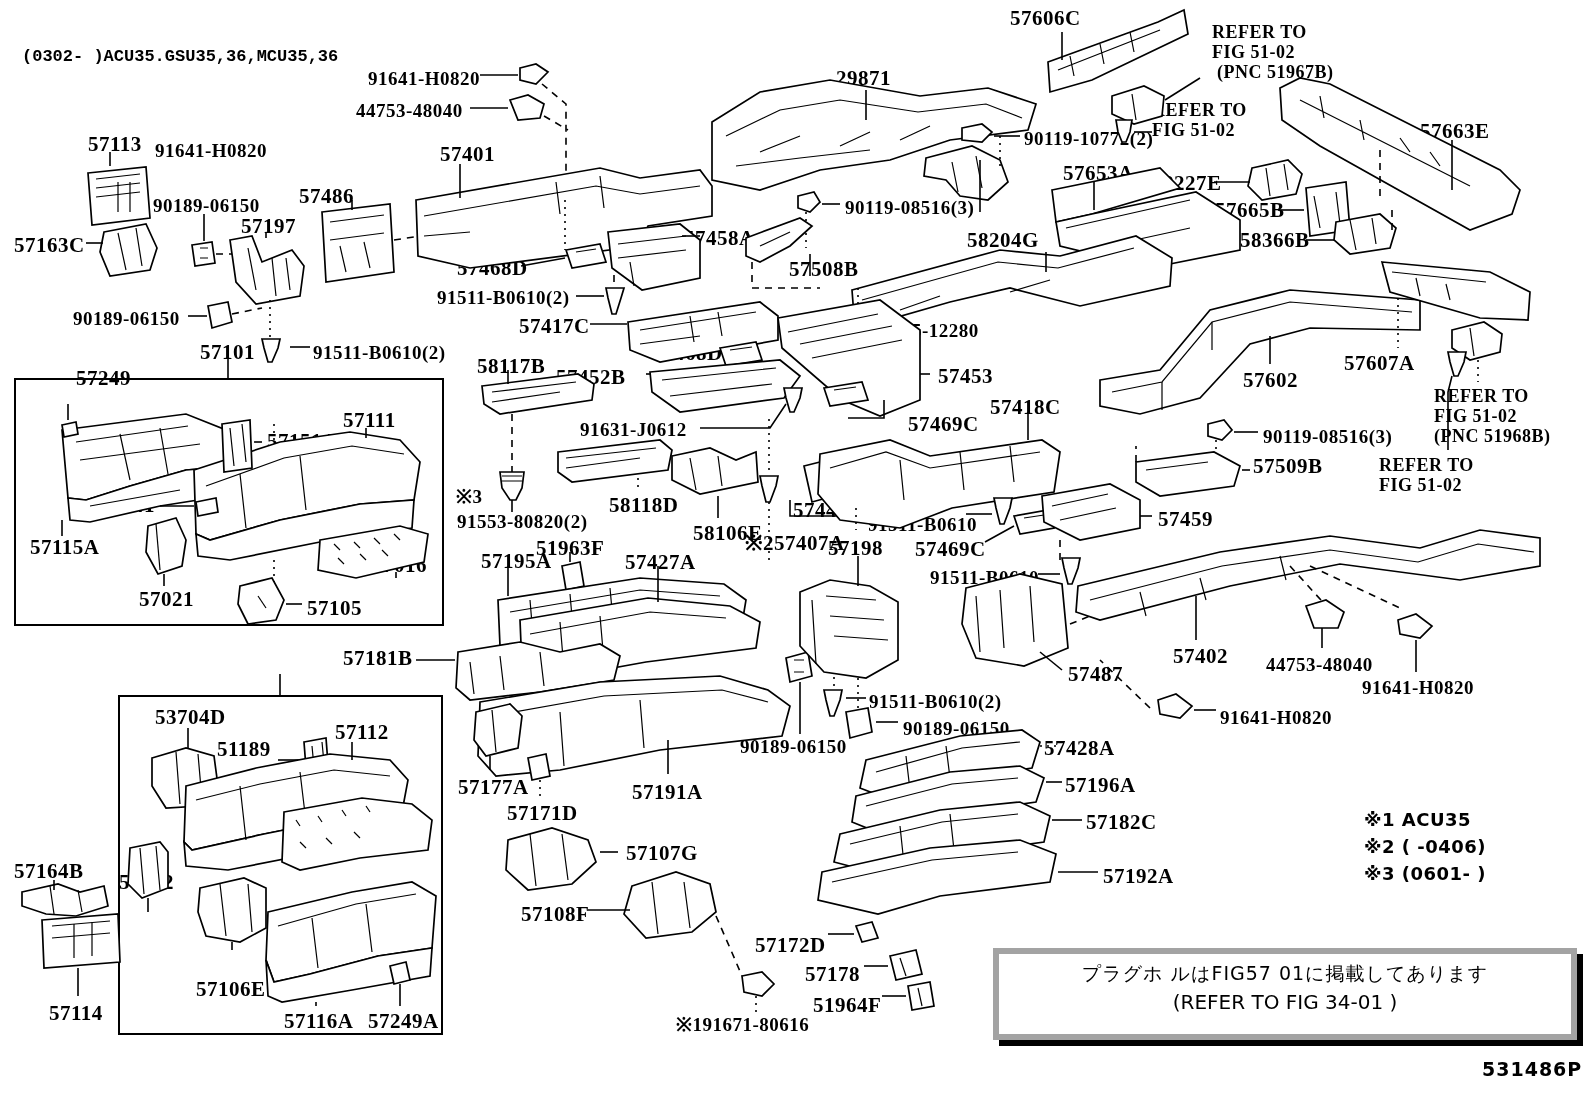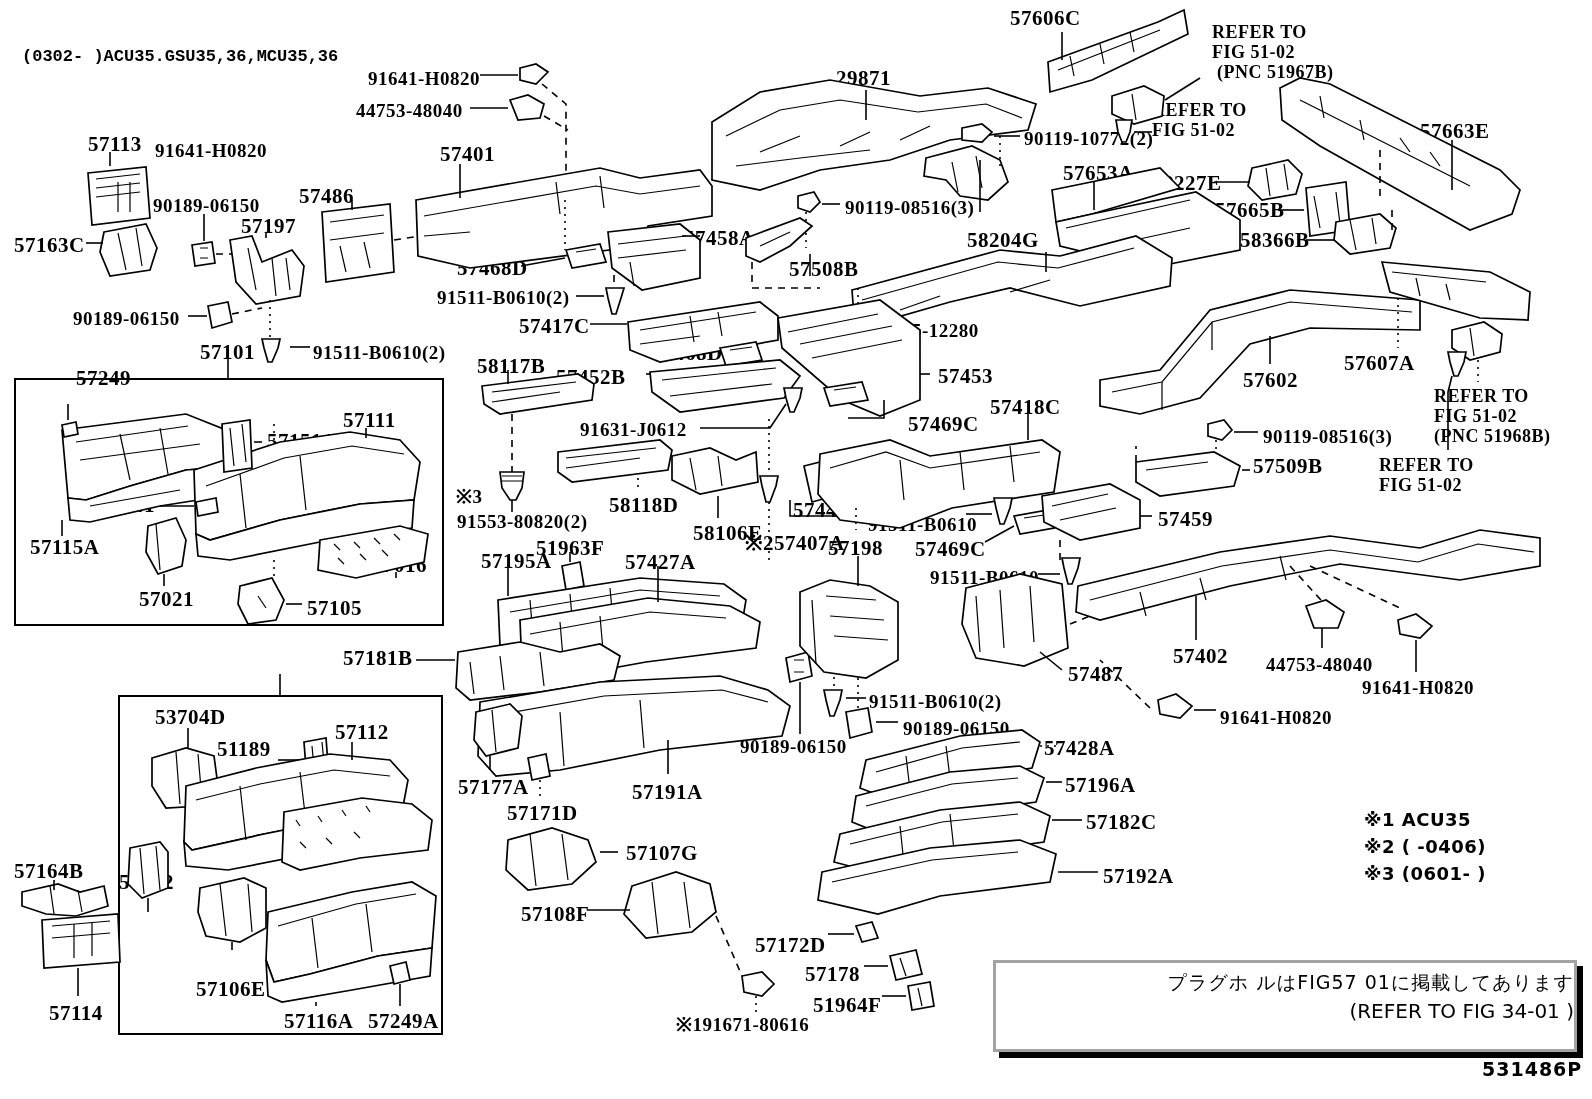--- a/index.html
+++ b/index.html
@@ -25,26 +25,25 @@
   .hdr{ font-size:17px; font-family:Liberation Mono, monospace; font-weight:bold; letter-spacing:0px;}
   .note{ font-size:18px; font-family:"DejaVu Sans", sans-serif; font-weight:bold;}
   .figid{ font-size:19px; font-family:"DejaVu Sans", sans-serif; font-weight:bold; letter-spacing:1px;}
   .box{
     position:absolute;
     border:2px solid #000;
     box-sizing:border-box;
   }
   .plugbox{
     position:absolute;
-    border:3px solid #a3a3a3;
+    border:6px solid #a3a3a3;
     box-sizing:border-box;
     background:#fff;
     box-shadow:6px 6px 0 #000;
-    text-align:right;
-    margin-top:12px;
+    text-align:center;
   }
   .plugbox div{ font-family:"DejaVu Sans", sans-serif; color:#000;}
   .pb1{font-size:19px;padding-top:7px;letter-spacing:1px;}
   .pb2{font-size:19px;padding-top:4px;}
   .pb3{font-size:20px;padding-top:3px;}
   svg.art{position:absolute;left:0;top:0;width:1592px;height:1099px;pointer-events:none;}
   .ln{stroke:#000;stroke-width:1.6;fill:none;}
   .lnd{stroke:#000;stroke-width:1.6;fill:none;stroke-dasharray:7 6;}
   .lndot{stroke:#000;stroke-width:1.6;fill:none;stroke-dasharray:2 5;}
   .pt{stroke:#000;stroke-width:1.7;fill:#fff;}

